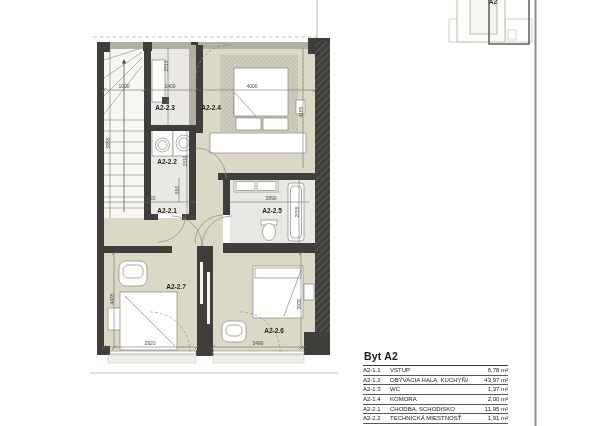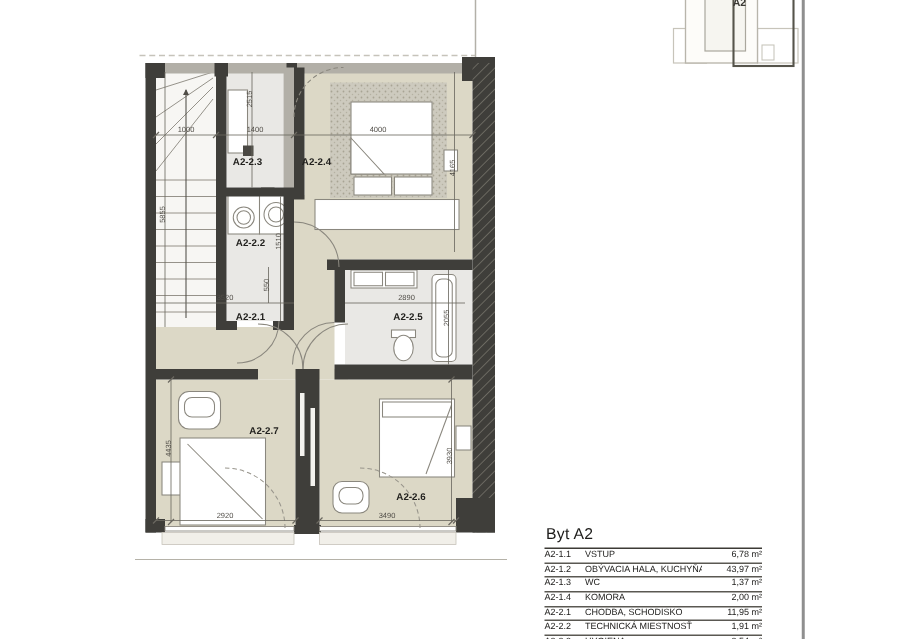--- a/index.html
+++ b/index.html
@@ -5,21 +5,21 @@
   html,body{margin:0;padding:0;background:#fff;}
   .page{position:relative;width:600px;height:426px;background:#ffffff;overflow:hidden;
         font-family:"Liberation Sans",sans-serif;}
   .plan-svg{position:absolute;left:0;top:0;}
   svg text{font-family:"Liberation Sans",sans-serif;}
   .dim-label{font-size:5px;fill:#504d47;}
   .room-label{font-size:6.5px;font-weight:bold;fill:#23221f;}
   .inset-label{font-size:7px;font-weight:bold;fill:#3c3a35;}
   
   .legend{position:absolute;left:363px;top:350px;width:145px;color:#1c1b19;}
-  .legend-title{font-size:10.5px;font-weight:normal;margin:0 0 3px 1px;letter-spacing:.2px;}
+  .legend-title{font-size:10.5px;font-weight:bold;margin:0 0 3px 1px;letter-spacing:.2px;}
   .legend-row{display:flex;align-items:center;font-size:6px;line-height:8.6px;height:8.7px;
               border-top:0.6px solid #5a5852;}
   .legend-row:first-child{border-top:1px solid #3c3a35;}
   .lg-code{width:27px;flex:none;}
   .lg-name{flex:1;white-space:nowrap;overflow:hidden;}
   .lg-area{width:40px;flex:none;text-align:right;}
 </style>
 </head>
 <body>
 

